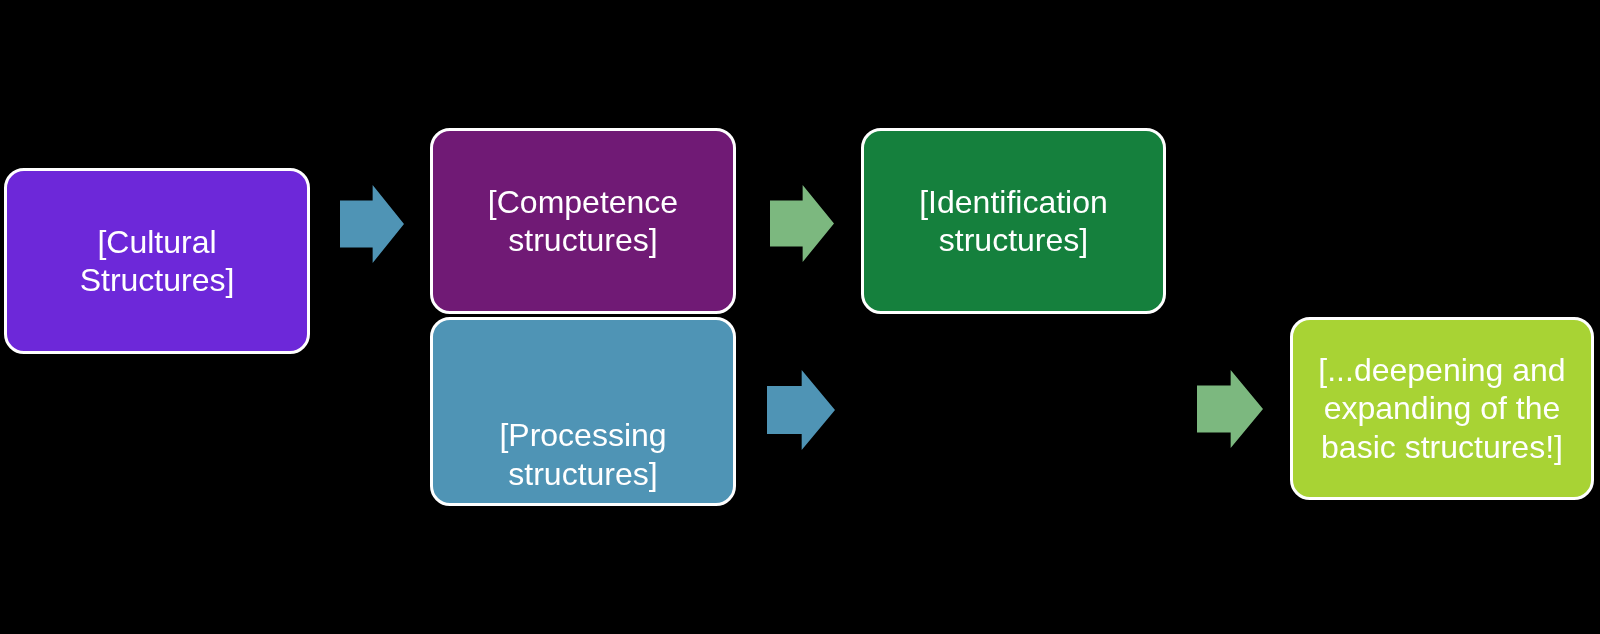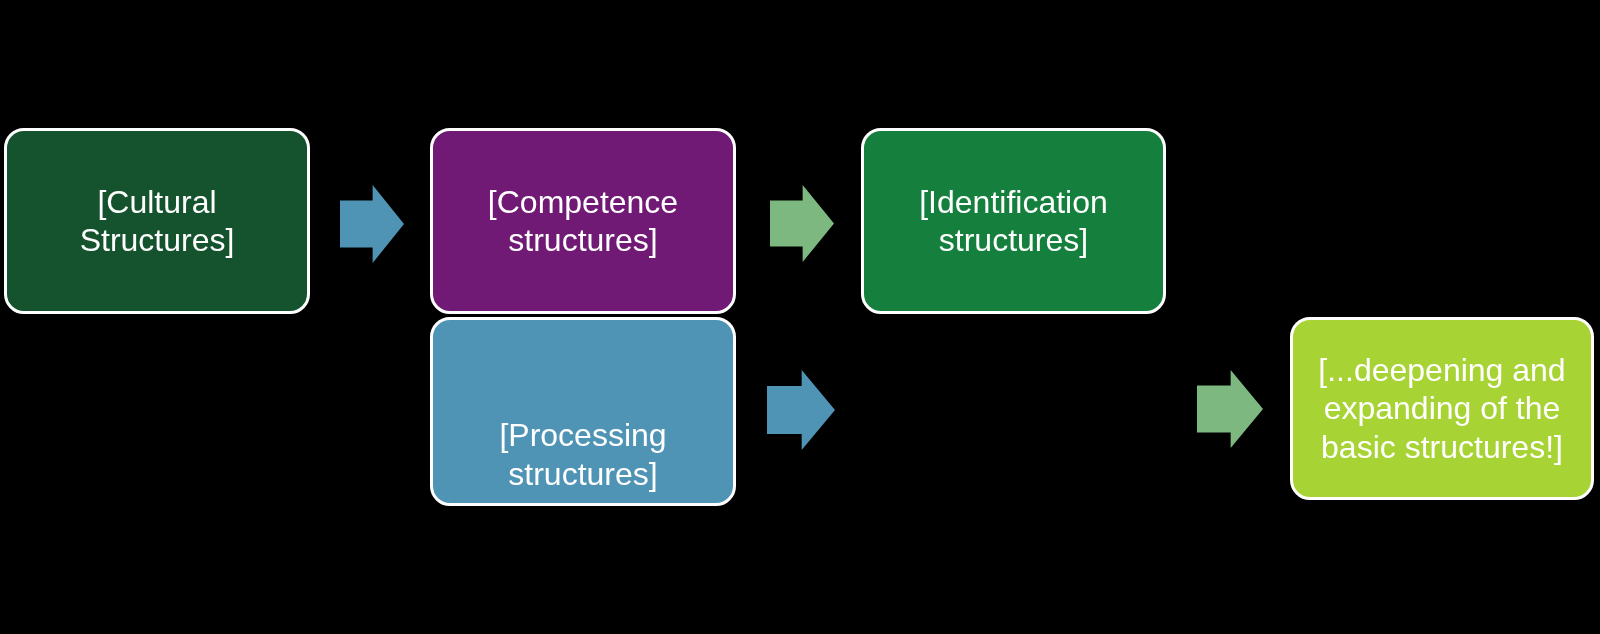--- a/index.html
+++ b/index.html
@@ -46,21 +46,21 @@
   #arrow-1 { left: 340px;  top: 185px; width: 64px; height: 78px; }
   #arrow-2 { left: 770px;  top: 185px; width: 64px; height: 77px; }
   #arrow-3 { left: 767px;  top: 370px; width: 68px; height: 80px; }
   #arrow-4 { left: 1197px; top: 370px; width: 66px; height: 78px; }
 </style>
 </head>
 <body>
 
 <div class="canvas">
 
-  <div class="node" id="box-cultural" style="background: #14532d;">
+  <div class="node" id="box-cultural" style="background: #6d28d9; margin-top: 40px;">
     <span>[Cultural Structures]</span>
   </div>
 
   <div class="arrow" id="arrow-1" style="background: rgb(79, 148, 181);"></div>
 
   <div class="node" id="box-competence" style="background: #701a75; align-items: center;">
     <span>[Competence structures]</span>
   </div>
 
   <div class="arrow" id="arrow-2" style="background: rgb(124, 184, 127);"></div>

